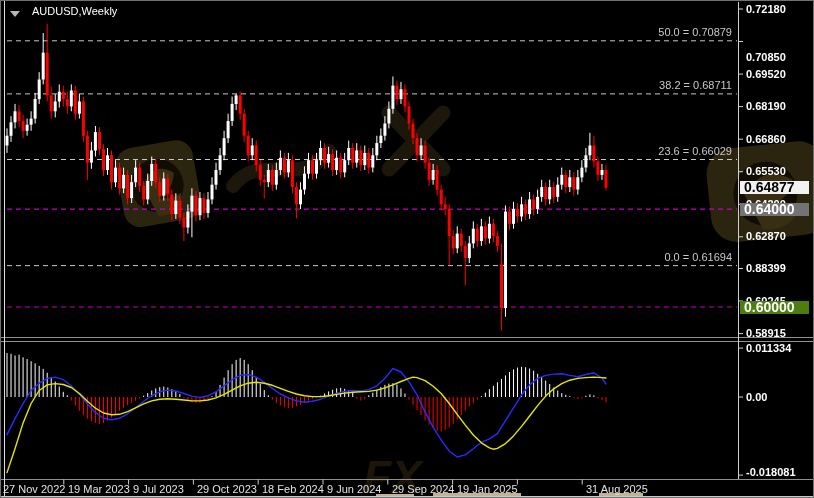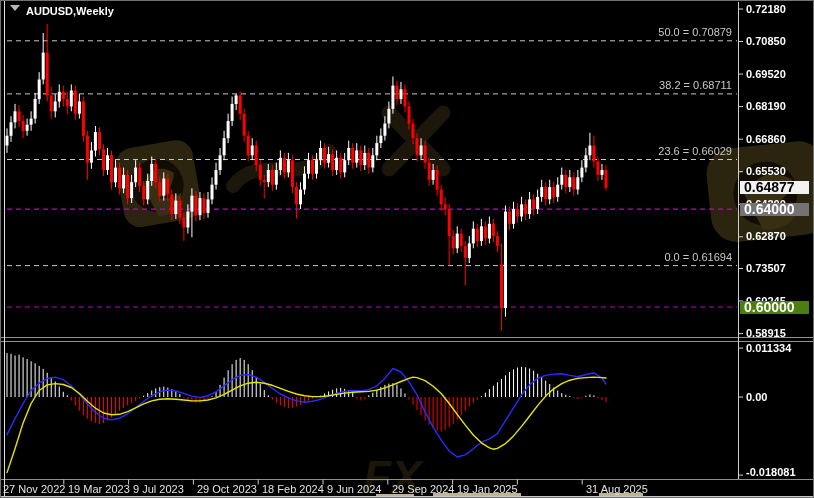--- a/index.html
+++ b/index.html
@@ -11,21 +11,21 @@
   .hl-left{position:absolute;left:3px;top:0;width:1px;height:498px;background:#dedede;z-index:6;}
   .hl-bottom{position:absolute;left:0;top:495px;width:814px;height:1px;background:#c9c9c9;z-index:6;}
   #gfx{position:absolute;left:0;top:0;z-index:2;}
   .lbl{position:absolute;white-space:nowrap;z-index:4;line-height:13px;font-size:11px;}
   .price-lbl{color:#ffffff;font-weight:bold;}
   .macd-lbl{color:#ffffff;font-weight:bold;}
   .date-lbl{color:#e2e2e2;}
   .fib-lbl{color:#c8c8c8;}
   .badge{position:absolute;z-index:5;left:739px;width:69px;height:13px;
          font-size:14px;font-weight:bold;line-height:13px;padding-left:4px;box-sizing:border-box;}
-  #symbol-label{position:absolute;left:9px;top:4px;z-index:5;color:#fff;font-size:11px;display:flex;align-items:flex-start;gap:6px;font-weight:bold;}
+  #symbol-label{position:absolute;left:9px;top:4px;z-index:5;color:#fff;font-size:11px;display:flex;align-items:flex-end;gap:12px;}
   #symbol-label .tri{width:0;height:0;border-left:5px solid transparent;border-right:5px solid transparent;border-top:6px solid #b8b8b8;display:inline-block;}
   #macd-title{position:absolute;left:8px;top:344px;z-index:5;color:#fff;font-size:11px;}
   #macd-title span{margin-right:0px;}
 </style>
 </head>
 <body>
 
 <div id="win">
   <svg id="gfx" width="814" height="498">
       <g transform="translate(112,150) rotate(-10)" opacity="0.95">
@@ -532,28 +532,28 @@
     </svg>
 
   <div id="symbol-label">
     <span class="tri"></span>
     <span>AUDUSD,Weekly</span>
   </div>
 
 
   <div id="labels-layer">
       <div class="lbl price-lbl" style="left: 745px; top: 2px;">0.72180</div>
-      <div class="lbl price-lbl" style="left: 745px; top: 34px; text-align: right;">0.70850</div>
+      <div class="lbl price-lbl" style="left: 745px; top: 50px; text-align: right;">0.70850</div>
       <div class="lbl price-lbl" style="left: 745px; top: 67px;">0.69520</div>
       <div class="lbl price-lbl" style="left: 745px; top: 99px;">0.68190</div>
       <div class="lbl price-lbl" style="left: 745px; top: 132px;">0.66860</div>
       <div class="lbl price-lbl" style="left: 745px; top: 164px;">0.65530</div>
       <div class="lbl price-lbl" style="left: 745px; top: 197px;">0.64200</div>
       <div class="lbl price-lbl" style="left: 745px; top: 229px;">0.62870</div>
-      <div class="lbl price-lbl" style="left: 745px; top: 261px;">0.73507</div>
+      <div class="lbl price-lbl" style="left: 745px; top: 261px;">0.88399</div>
       <div class="lbl price-lbl" style="left: 745px; top: 294px;">0.60245</div>
       <div class="lbl price-lbl" style="left: 745px; top: 326px;">0.58915</div>
       <div class="lbl fib-lbl" style="right: 81px; top: 25px;">50.0 = 0.70879</div>
       <div class="lbl fib-lbl" style="right: 81px; top: 78px; margin-left: 12px;">38.2 = 0.68711</div>
       <div class="lbl fib-lbl" style="right: 81px; top: 144px;">23.6 = 0.66029</div>
       <div class="lbl fib-lbl" style="right: 81px; top: 250px;">0.0 = 0.61694</div>
       <div class="badge" style="top: 180px; background: rgb(242, 242, 242); color: rgb(0, 0, 0);">0.64877</div>
       <div class="badge" style="top: 202px; background: #737373; color: rgb(255, 255, 255);">0.64000</div>
       <div class="badge" style="top: 300px; background: #4d7c0f; color: rgb(255, 255, 255);">0.60000</div>
       <div class="lbl macd-lbl" style="left: 745px; top: 341px; text-align: center;">0.011334</div>

